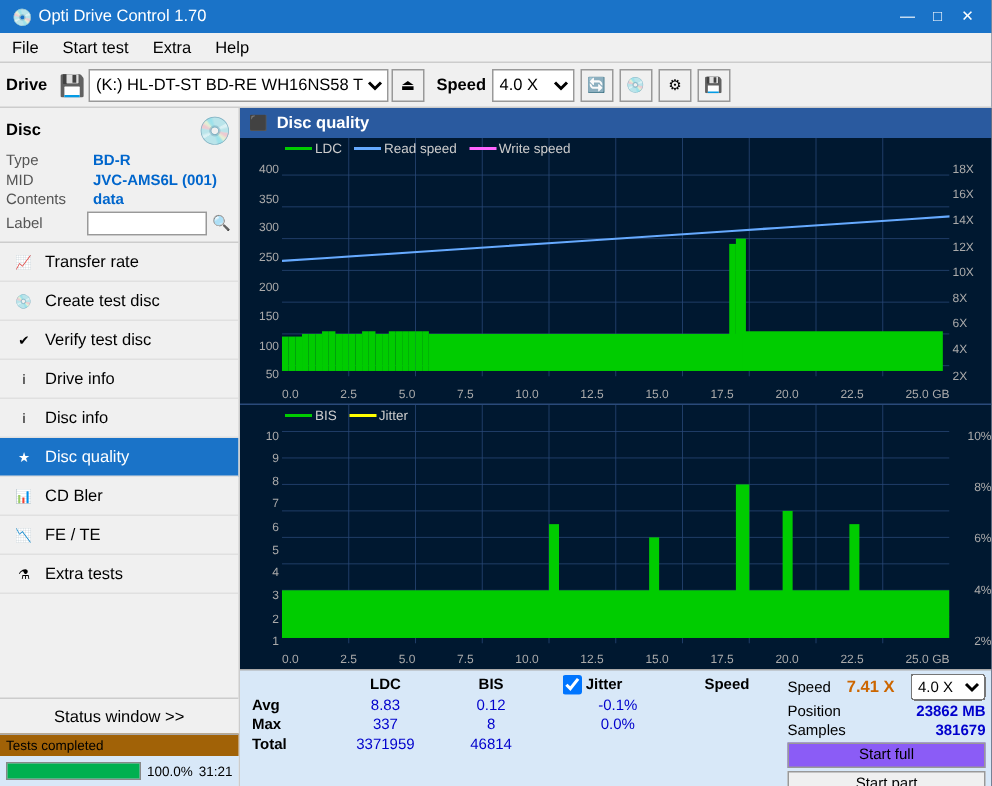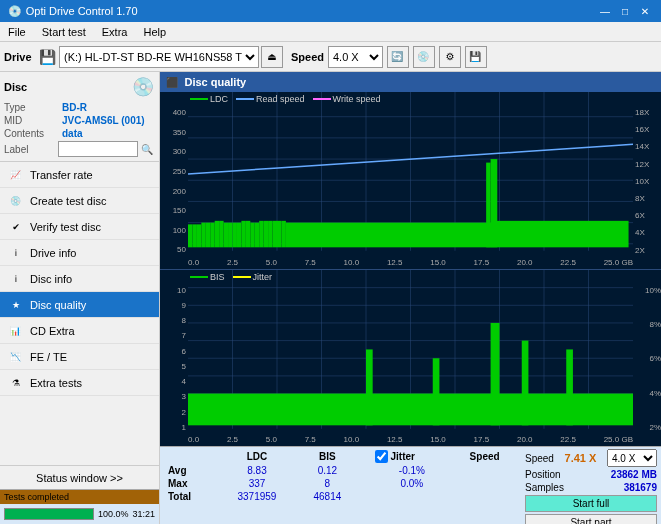--- a/index.html
+++ b/index.html
@@ -65,21 +65,21 @@
     .stats-table td { text-align: center; padding: 1px 4px; color: #0000cc; }
     .stats-table td.label { color: #000; font-weight: bold; text-align: left; }
     .jitter-header { display: flex; align-items: center; }
     .jitter-checkbox { margin-right: 2px; }
 
     .right-stats { display: flex; flex-direction: column; padding: 2px 4px; min-width: 140px; }
     .right-stats-row { display: flex; justify-content: space-between; align-items: center; margin-bottom: 2px; font-size: 10px; }
     .right-stats-label { color: #000; }
     .right-stats-value { color: #0000cc; font-weight: bold; }
     .speed-display { color: #cc6600; font-weight: bold; font-size: 11px; }
-    .start-full-btn { background: #5eead4; border: 1px solid #999; padding: 2px 6px; cursor: pointer; font-size: 10px; margin-bottom: 2px; text-align: center; }
+    .start-full-btn { background: #8b5cf6; border: 1px solid #999; padding: 2px 6px; cursor: pointer; font-size: 10px; margin-bottom: 2px; text-align: center; }
     .start-part-btn { background: #f0f0f0; border: 1px solid #999; padding: 2px 6px; cursor: pointer; font-size: 10px; text-align: center; }
 
     
     .dq-title { color: white; font-size: 11px; font-weight: bold; margin-left: 2px; }
 
     
     .grid-line { stroke: #2a4a7a; stroke-width: 0.5; }
   </style>
 </head>
 <body>
@@ -172,21 +172,21 @@
       <div class="nav-item">
         <span class="nav-icon">ℹ</span>
         <span>Disc info</span>
       </div>
       <div class="nav-item active">
         <span class="nav-icon">★</span>
         <span>Disc quality</span>
       </div>
       <div class="nav-item">
         <span class="nav-icon">📊</span>
-        <span>CD Extra</span>
+        <span>CD Bler</span>
       </div>
       <div class="nav-item">
         <span class="nav-icon">📉</span>
         <span>FE / TE</span>
       </div>
       <div class="nav-item">
         <span class="nav-icon">⚗</span>
         <span>Extra tests</span>
       </div>
     </div>

